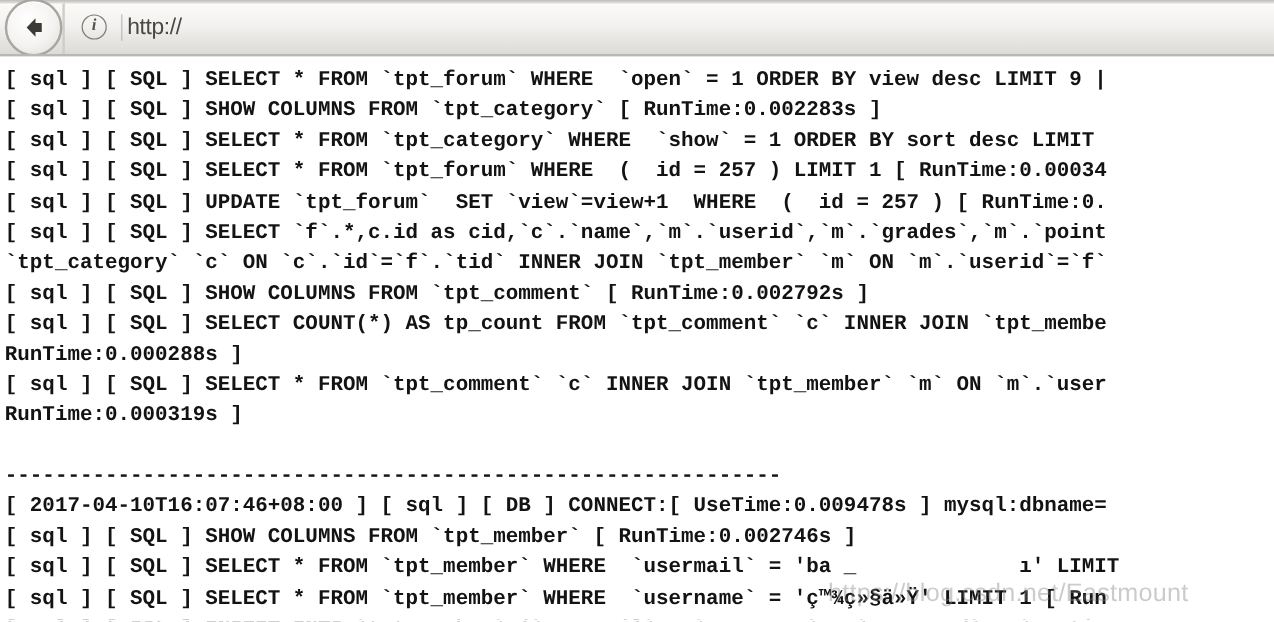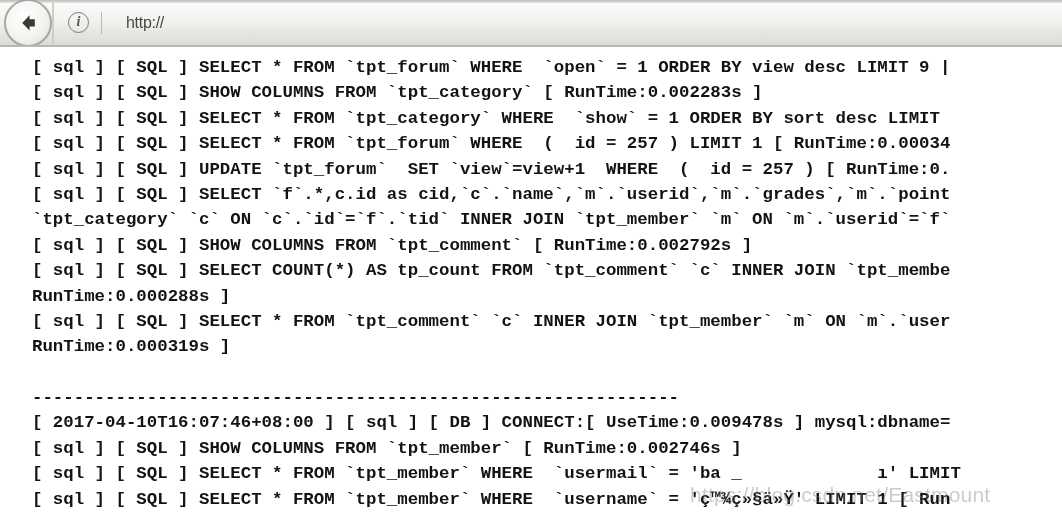--- a/index.html
+++ b/index.html
@@ -86,23 +86,23 @@
     font-weight: bold;
   }
   .sep-bar {
     margin-left: 12px;
     width: 1px;
     height: 22px;
     background: #bbb9b4;
     flex: 0 0 auto;
   }
   .url-scheme {
-    margin-left: 24px;
+    margin-left: 4px;
     font-family: "Liberation Sans", sans-serif;
-    font-size: 16px;
+    font-size: 19px;
     color: #4a4844;
     letter-spacing: -0.3px;
     white-space: nowrap;
     flex: 0 0 auto;
   }
   .url-path {
     margin-left: 176px;
     font-family: "Liberation Sans", sans-serif;
     font-size: 19px;
     color: #4a4844;
@@ -113,21 +113,20 @@
 
   
   #log-body {
     position: absolute;
     left: 0;
     top: 49px;
     width: 950px;
     height: 469px;
     overflow: hidden;
     background: #ffffff;
-    padding-left: 28px;
   }
   #log-pre {
     margin: 0;
     padding: 6px 0 0 4px;
     font-family: "Liberation Mono", "DejaVu Sans Mono", monospace;
     font-size: 17.4px;
     line-height: 25.4px;
     color: #131313;
     white-space: pre;
     letter-spacing: 0px;

